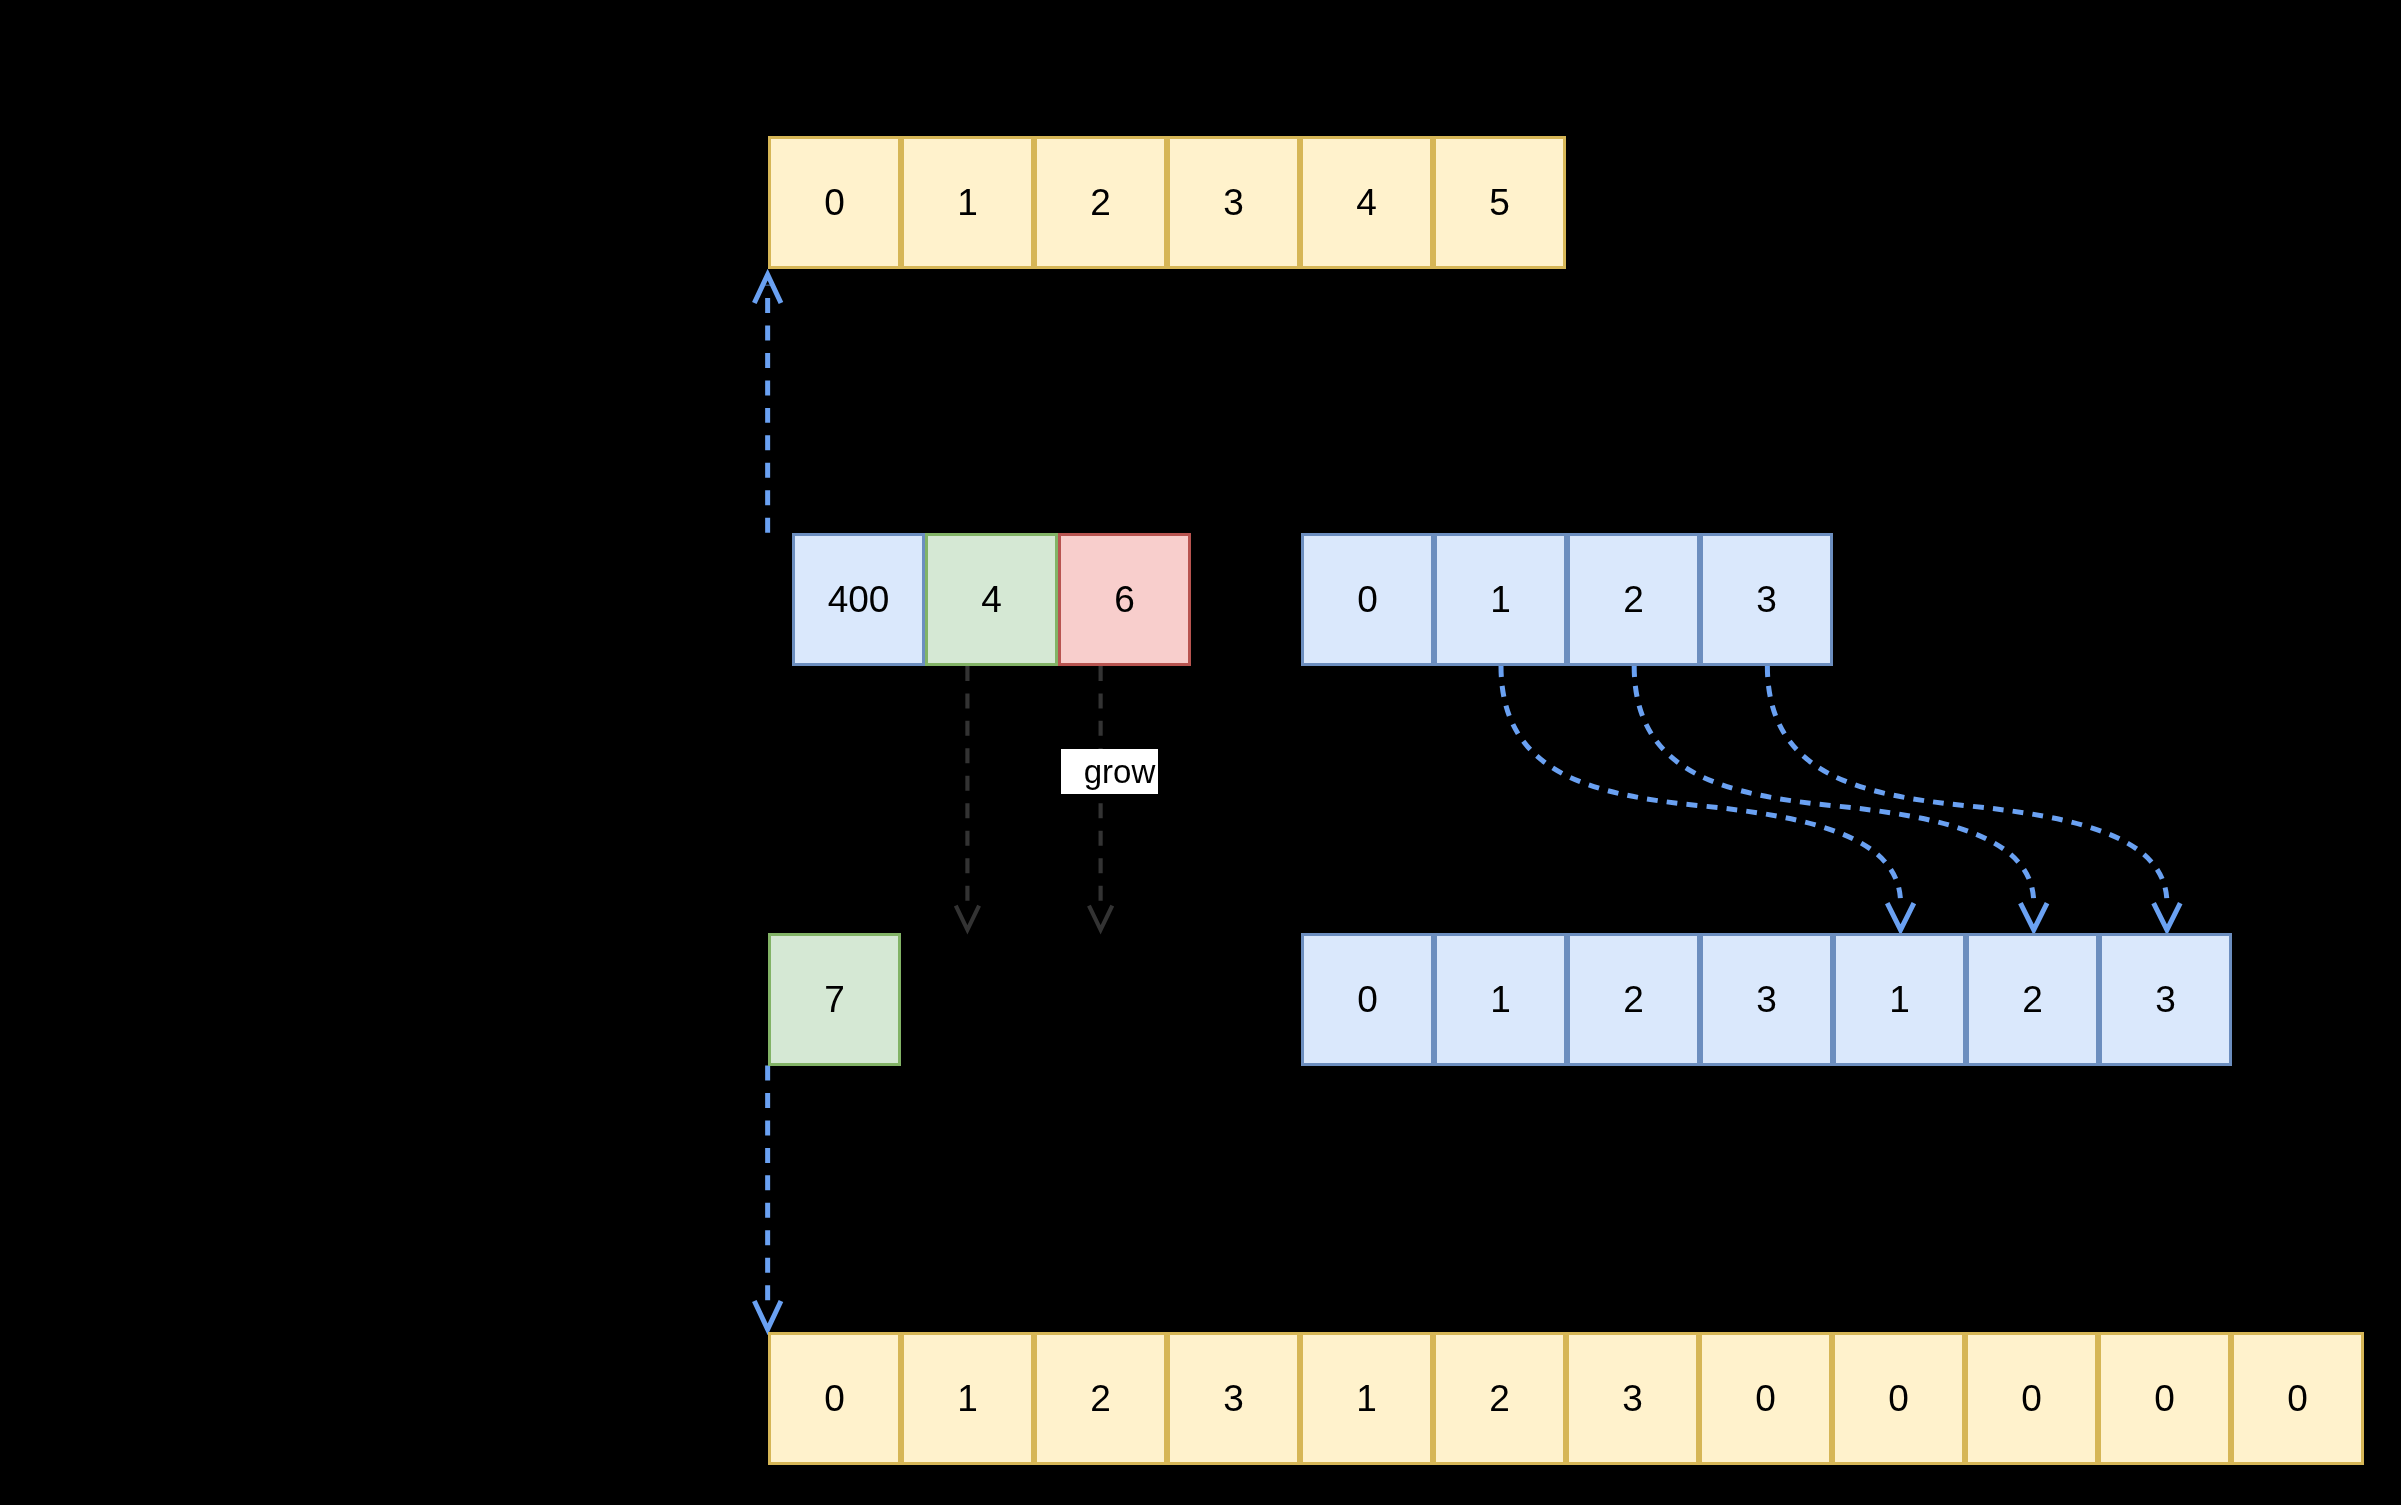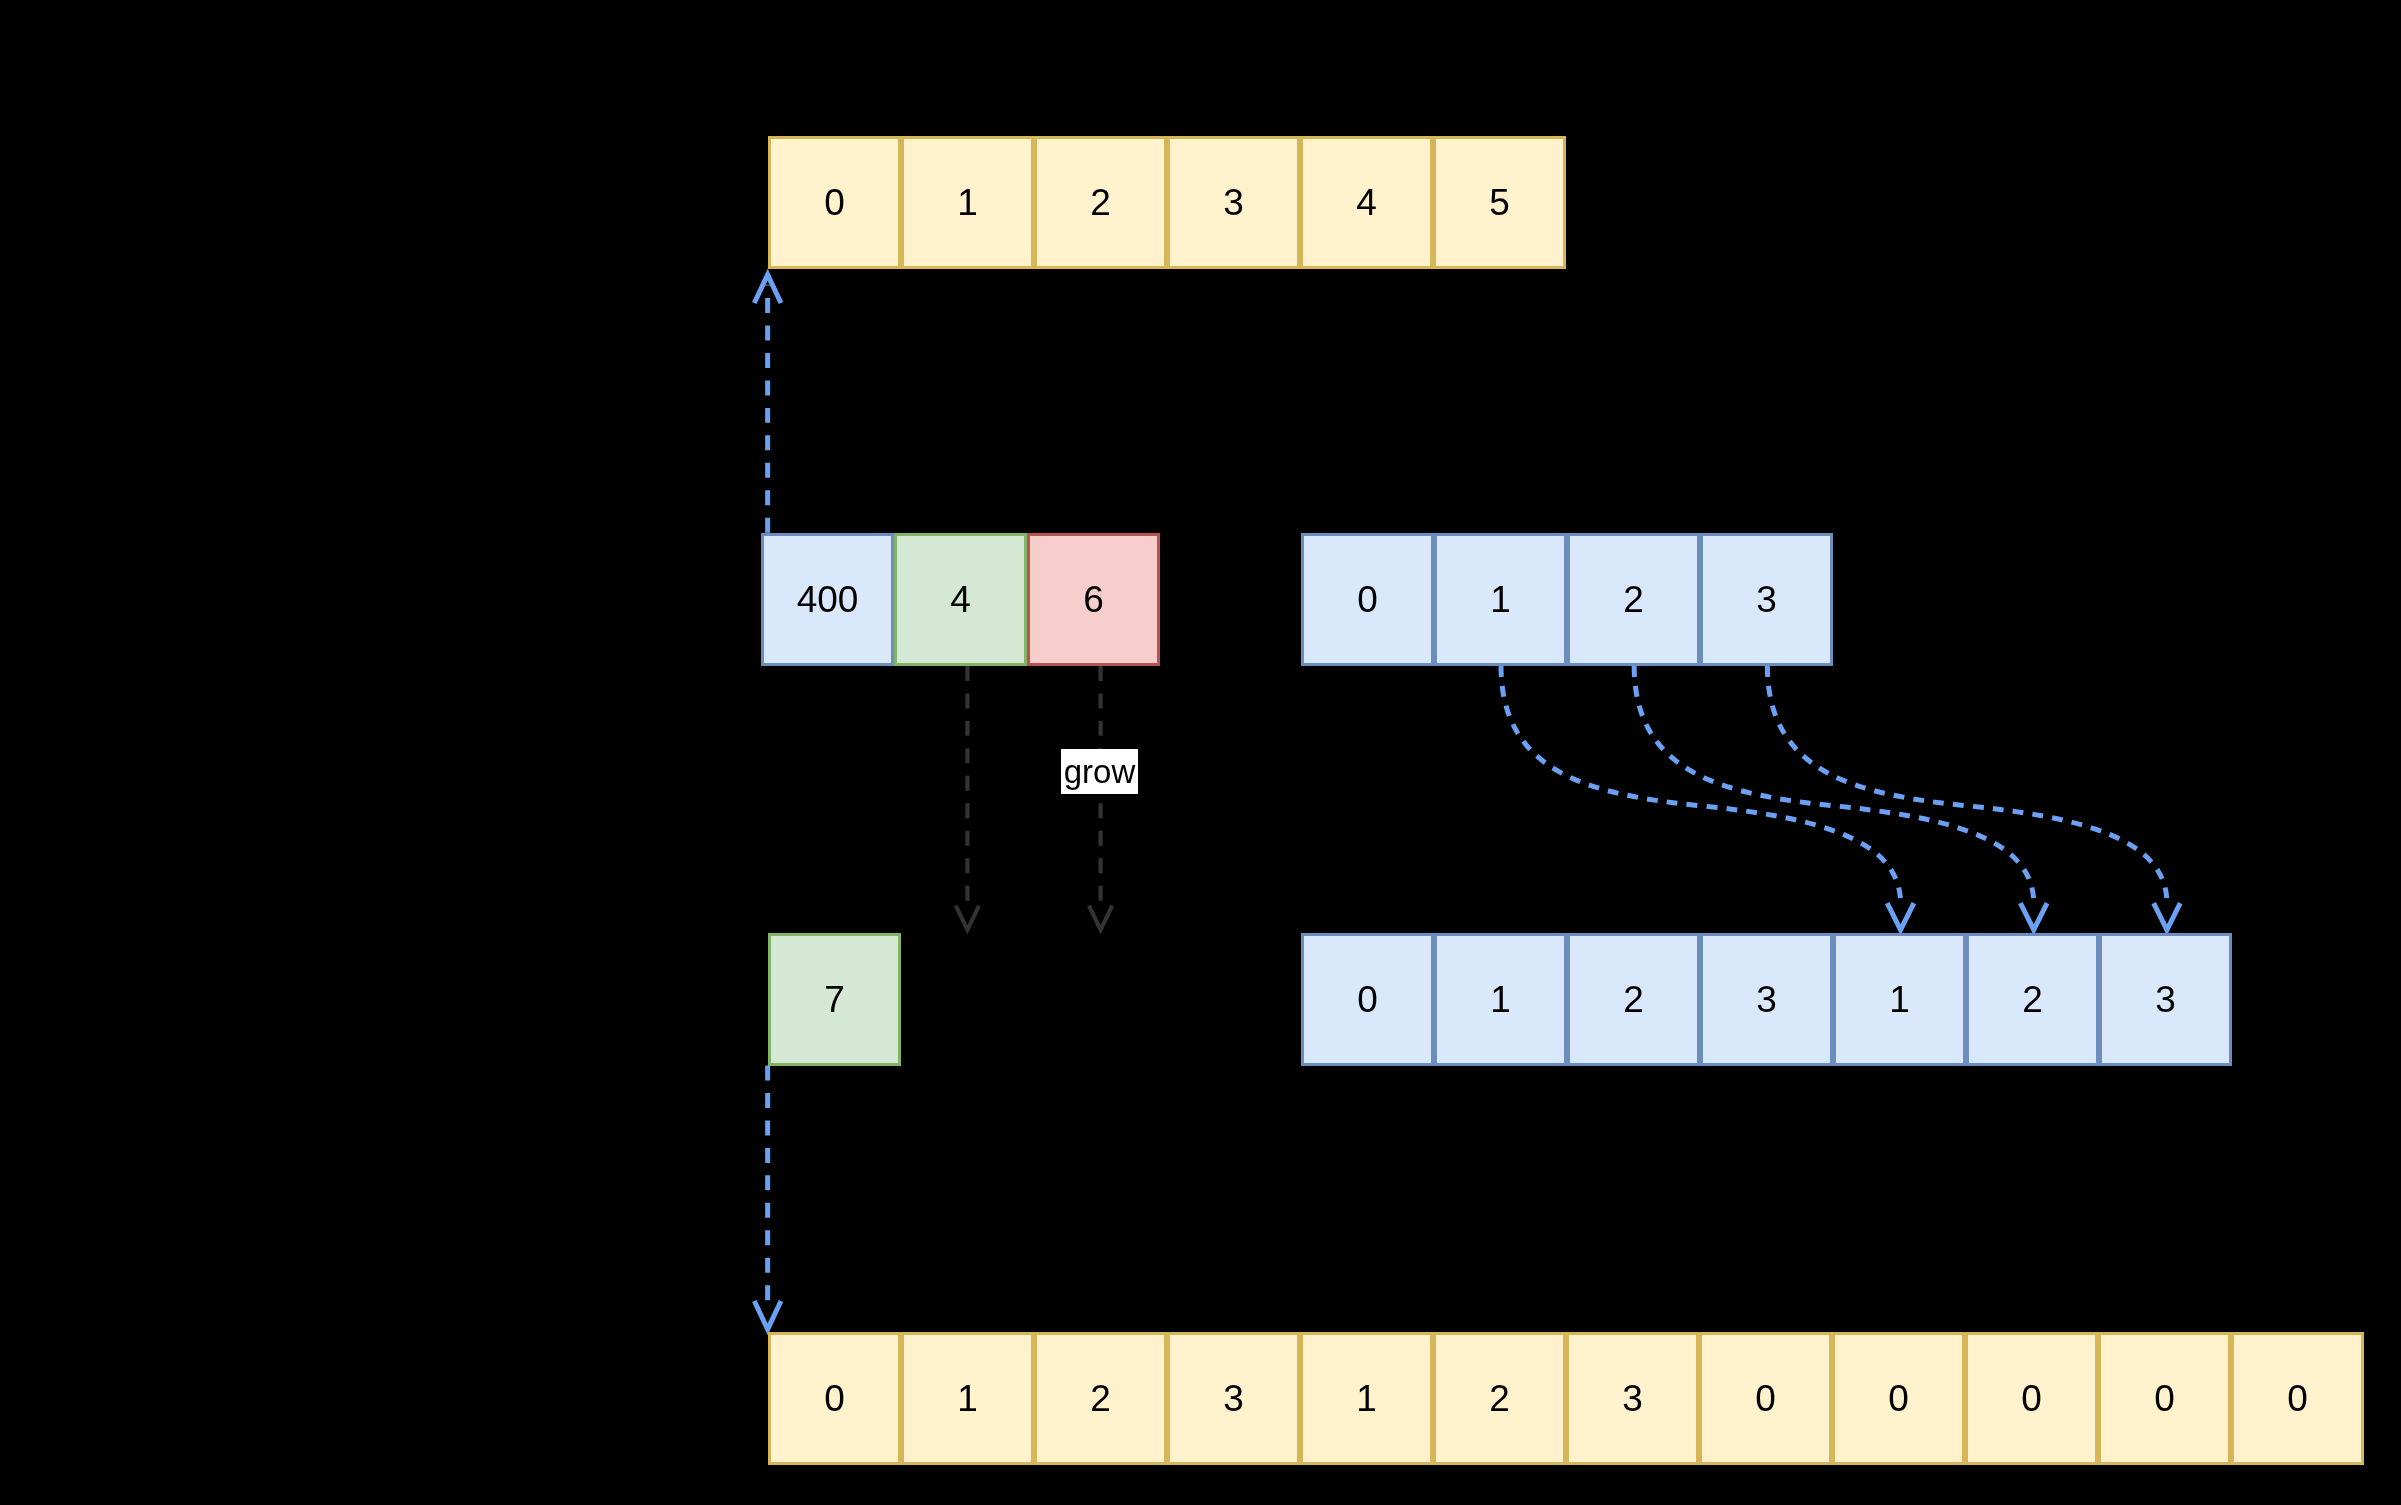--- a/index.html
+++ b/index.html
@@ -22,20 +22,21 @@
   .cell.yellow{background:var(--yellow-fill);border-color:var(--yellow-border);}
   .cell.blue{background:var(--blue-fill);border-color:var(--blue-border);}
   .cell.green{background:var(--green-fill);border-color:var(--green-border);}
   .cell.red{background:var(--red-fill);border-color:var(--red-border);}
   #grow-label{
     position:absolute;left:1061px;top:749px;
     min-width:77px;height:45px;
     background:var(--label-bg,#fff);color:var(--text,#000);
     font-size:33px;display:flex;align-items:center;justify-content:center;
     line-height:1;
+    padding-left:20px;
   }
   .arrow-blue{stroke:var(--arrow-blue);stroke-width:6;fill:none;}
   .arrow-dark{stroke:var(--arrow-dark);stroke-width:5;fill:none;}
   .dash-long{stroke-dasharray:18 15;}
   .dash-short{stroke-dasharray:13 11;}
 </style>
 </head>
 <body>
 
 <div id="canvas">
@@ -64,21 +65,21 @@
 
   <div class="row" style="left:768px;top:136px">
       <div class="cell yellow">0</div>
       <div class="cell yellow">1</div>
       <div class="cell yellow">2</div>
       <div class="cell yellow">3</div>
       <div class="cell yellow">4</div>
       <div class="cell yellow">5</div>
     </div>
 
-  <div class="row" style="left:761px;top:533px">
+  <div class="row" style="left:792px;top:533px">
       <div class="cell blue">400</div>
       <div class="cell green">4</div>
       <div class="cell red">6</div>
     </div>
 
   <div class="row" style="left:1301px;top:533px">
       <div class="cell blue">0</div>
       <div class="cell blue">1</div>
       <div class="cell blue">2</div>
       <div class="cell blue">3</div>

